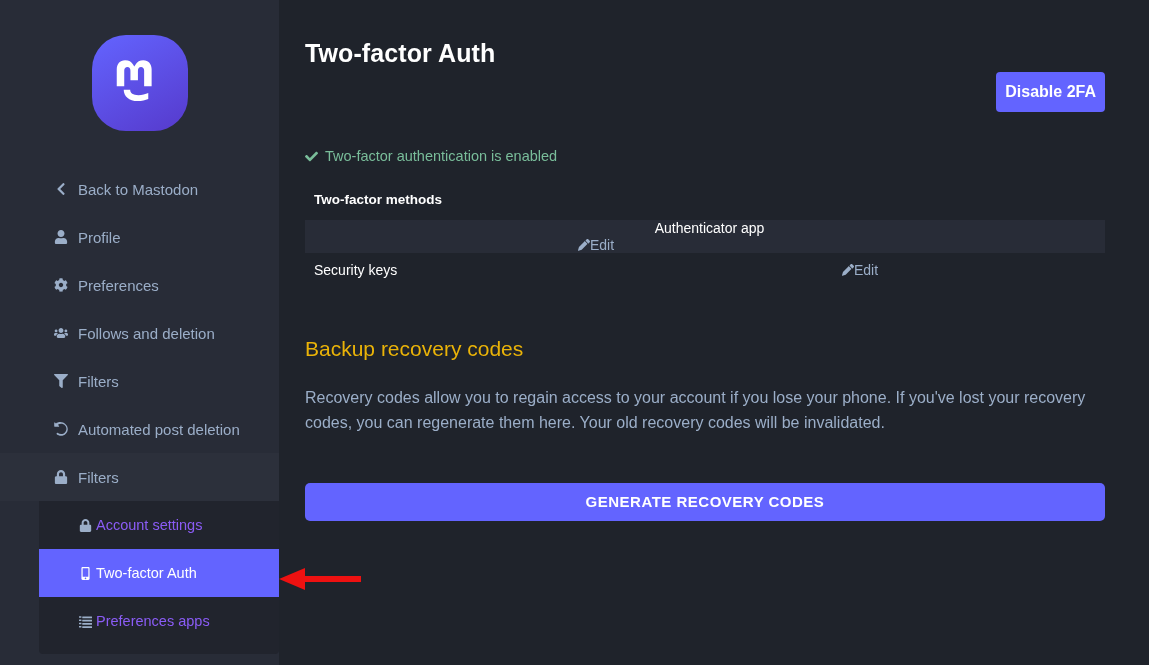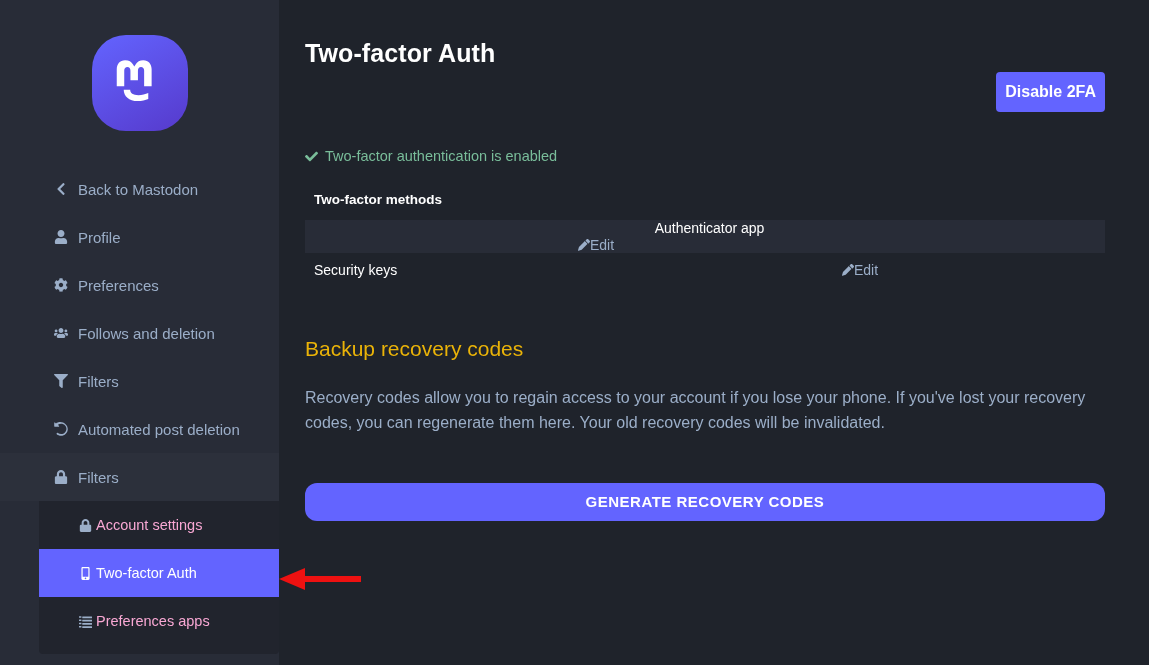--- a/index.html
+++ b/index.html
@@ -67,21 +67,21 @@
     margin: 0 0 0 39px;
     border-radius: 0 0 4px 4px;
     overflow: hidden;
     padding-bottom: 9px;
   }
   .sub-item {
     display: flex;
     align-items: center;
     height: 48px;
     padding-left: 33px;
-    color: #f9a8d4;
+    color: #8b5cf6;
     font-size: 14.5px;
     position: relative;
     cursor: pointer;
   }
   .sub-item .ico {
     position: absolute;
     left: 40px;
     width: 16px;
     display: flex; align-items: center;
   }
@@ -179,21 +179,21 @@
     line-height: 1.55;
     color: #9baec8;
   }
   .btn-primary {
     display: block;
     width: 800px;
     margin-top: 47px;
     background: #6364ff;
     color: #fff;
     border: none;
-    border-radius: 12px;
+    border-radius: 5px;
     height: 38px;
     font-size: 15px;
     font-weight: bold;
     letter-spacing: .5px;
     cursor: pointer;
     font-family: "Liberation Sans", sans-serif;
   }
 
   
   .arrow-annot {

